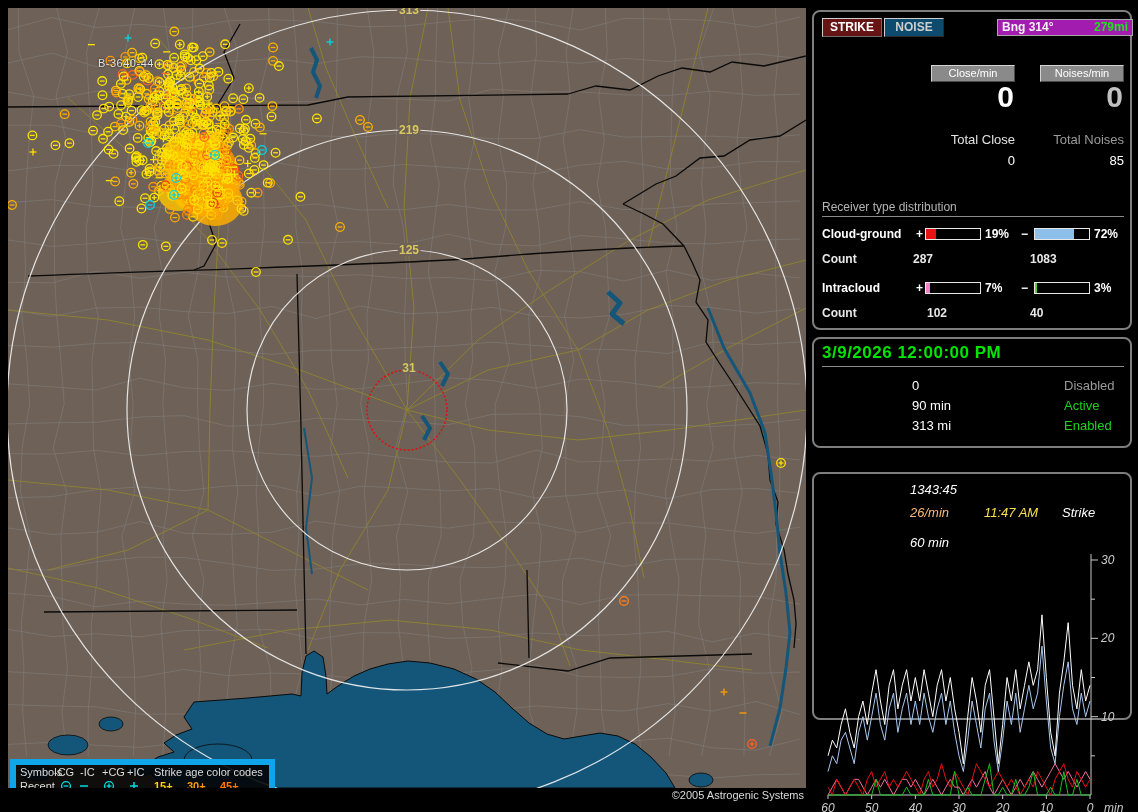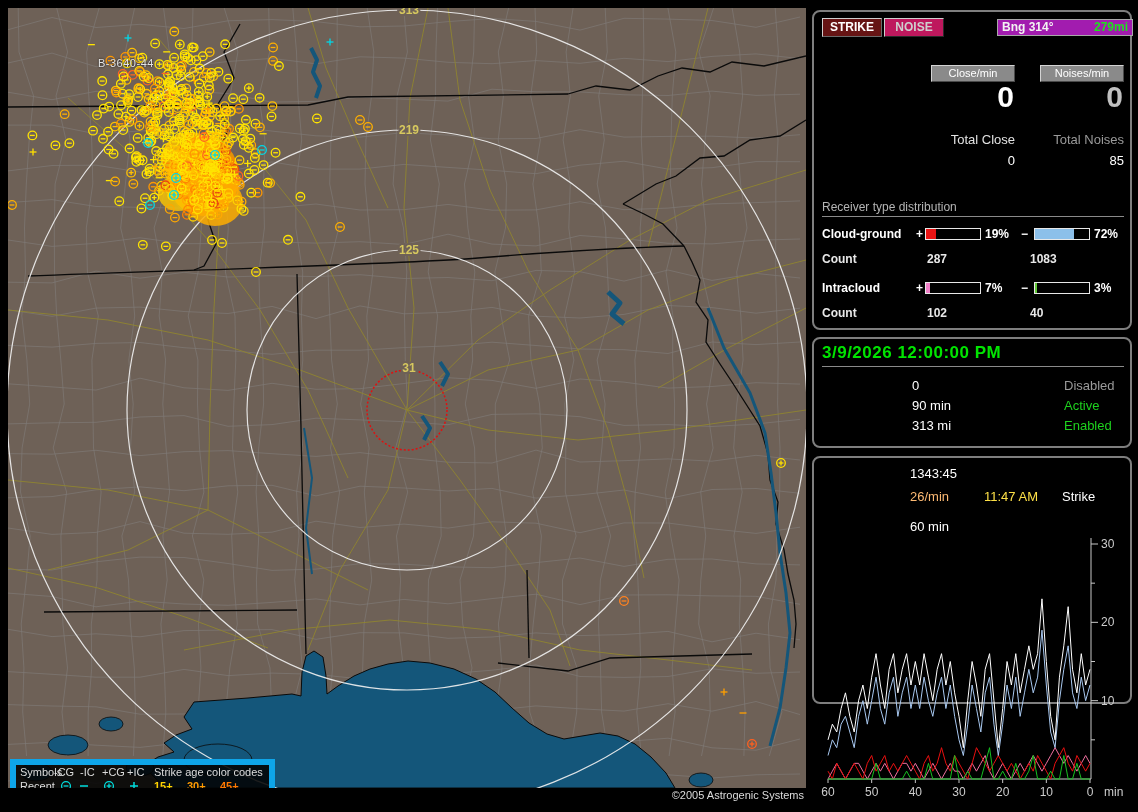--- a/index.html
+++ b/index.html
@@ -5,24 +5,24 @@
   html,body{margin:0;padding:0;background:#000;}
   body{font-family:"Liberation Sans",sans-serif;-webkit-font-smoothing:antialiased;}
   .screen{position:relative;width:1138px;height:812px;background:#000;overflow:hidden;}
   .map-area{position:absolute;left:8px;top:8px;width:798px;height:780px;overflow:hidden;background:#6e6157;}
   .map-area svg{position:absolute;left:0;top:0;}
   .storm-label{position:absolute;left:90px;top:49px;color:#e4e4e4;font-size:11px;letter-spacing:.5px;text-shadow:0 0 2px #000;}
   .copyright{position:absolute;left:8px;top:789px;width:796px;text-align:right;color:#dcdcdc;font-size:11px;}
   .panel{position:absolute;left:812px;width:320px;background:#000;border:2px solid #7e7e7e;border-radius:8px;box-sizing:border-box;}
   .panel1{top:10px;height:320px;}
   .panel2{top:337px;height:111px;}
-  .panel3{top:456px;height:248px;}
+  .panel3{top:472px;height:248px;font-style:italic;}
   .btn{position:absolute;height:17px;line-height:16px;text-align:center;font-size:12px;font-weight:bold;border:1px solid;cursor:pointer;}
   .btn-strike{left:8px;top:6px;width:58px;background:#661414;color:#fff;border-color:#cfcfcf #6a6a6a #6a6a6a #cfcfcf;}
-  .btn-noise{left:70px;top:6px;width:58px;background:#be185d;color:#cfcfcf;border-color:#cfcfcf #2a2a2a #2a2a2a #cfcfcf;}
+  .btn-noise{left:70px;top:6px;width:58px;background:#0c4a6e;color:#cfcfcf;border-color:#cfcfcf #2a2a2a #2a2a2a #cfcfcf;}
   .bng-box{position:absolute;left:183px;top:7px;width:126px;height:15px;background:#a21caf;border:1px solid #a8a8a8;font-size:12px;font-weight:bold;line-height:15px;padding:0 4px;display:flex;justify-content:space-between;}
   .bng-label{color:#f2f2f2;}
   .col{position:absolute;width:84px;top:0;height:170px;}
   .col1{left:8px;} .col2{left:117px;} .col3{left:226px;}
   .rate-badge{position:absolute;top:53px;left:0;width:82px;height:15px;background:#8a8a8a;color:#fff;font-size:11px;text-align:center;line-height:15px;border:1px solid;border-color:#d4d4d4 #4a4a4a #4a4a4a #d4d4d4;}
   .rate-num{position:absolute;top:68px;right:0;font-size:30px;font-weight:bold;text-align:right;letter-spacing:1px;}
   .total-label{position:absolute;top:120px;right:0;font-size:13px;text-align:right;}
   .total-val{position:absolute;top:141px;right:0;font-size:13px;text-align:right;color:#fff;}
   .dist-title{position:absolute;left:8px;top:188px;font-size:12px;color:#b4b4b4;}
   .dist-line{position:absolute;left:8px;top:204px;width:302px;height:1px;background:#8a8a8a;}
@@ -1704,21 +1704,21 @@
         </span>
       <span class="dist-pct" style="left:171px">19%</span>
       <span class="dist-sign" style="left:207px">−</span>
       <span class="bar" style="left:220px">
           <i style="width: 72%; background: rgb(140, 192, 234);"></i>
         </span>
       <span class="dist-pct" style="left:280px">72%</span>
     </div>
     <div class="count-row" style="top:240px;">
       <span style="position:absolute;left:8px">Count</span>
-      <span style="position:absolute;left:113px">287</span>
+      <span style="position:absolute;left:99px">287</span>
       <span style="position:absolute;left:216px">1083</span>
     </div>
 
     <div class="dist-row" style="top:269px;padding-left:22px;">
       <span class="dist-name">Intracloud</span>
       <span class="dist-sign" style="left:102px">+</span>
       <span class="bar" style="left:111px">
           <i style="width: 7%; background: rgb(240, 128, 200);"></i>
         </span>
       <span class="dist-pct" style="left:171px">7%</span>

